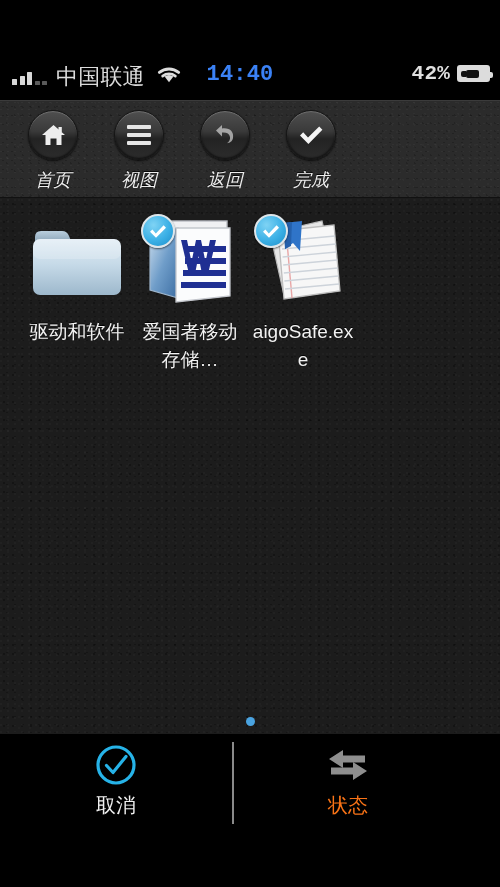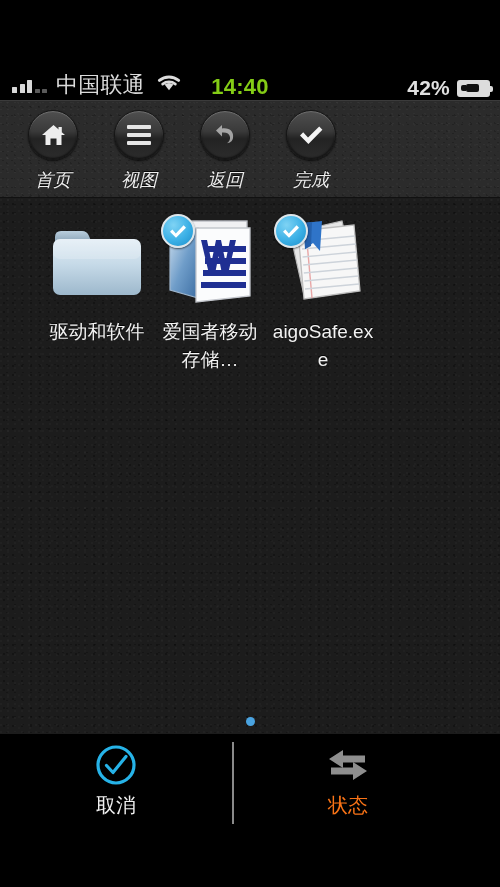--- a/index.html
+++ b/index.html
@@ -18,37 +18,38 @@
   
   .letterbox { position:absolute; left:0; width:500px; background:#000; }
   #letterbox-top { top:0; height:62px; }
   #letterbox-bottom { bottom:0; height:47px; }
 
   
   #status-bar {
     position:absolute; top:62px; left:0;
     width:500px; height:38px;
     background:#000;
-    display:flex; align-items:flex-end;
+    display:flex; align-items:flex-start;
     color:#d8d8d8;
     font-size:21px; font-weight:bold;
     letter-spacing:.2px;
+    font-family:Liberation Mono, monospace;
   }
   #status-left { display:flex; align-items:center; padding-left:12px; gap:9px; }
   .signal-bars { display:flex; align-items:flex-end; gap:2.5px; height:16px; }
   .signal-bars i { display:block; width:5px; background:#d8d8d8; border-radius:.5px; }
   .signal-bars i:nth-child(1){ height:6px; }
   .signal-bars i:nth-child(2){ height:9px; }
   .signal-bars i:nth-child(3){ height:13px; }
   .signal-bars i.dim { background:#5a5a5a; height:4px; }
   #carrier-name { font-size:22px; font-weight:normal; color:#dcdcdc; }
   #wifi-icon { margin-left:2px; }
   #status-center {
     position:absolute; left:0; width:480px;
-    text-align:center; font-size:22px; color:#84cc16;
+    text-align:center; font-size:22px; color:#3b82f6;
     pointer-events:none;
   }
   #status-right {
     margin-left:auto; padding-right:10px;
     display:flex; align-items:center; gap:7px;
     font-size:21px; color:#e0e0e0;
   }
   .battery {
     position:relative; width:33px; height:17px;
     border:2px solid #dcdcdc; border-radius:3px;
@@ -128,21 +129,20 @@
     background-image:
       radial-gradient(circle at 17% 26%, rgba(255,255,255,.024) 0 1px, transparent 1px),
       radial-gradient(circle at 44% 68%, rgba(0,0,0,.30) 0 1px, transparent 1px),
       radial-gradient(circle at 72% 18%, rgba(255,255,255,.018) 0 1px, transparent 1px),
       radial-gradient(circle at 88% 82%, rgba(0,0,0,.26) 0 1px, transparent 1px);
     background-size:7px 7px, 9px 9px, 11px 11px, 8px 8px;
   }
   #file-grid {
     display:flex; flex-wrap:wrap;
     padding:14px 0 0 22px;
-    margin-left:20px;
   }
   .file-item {
     width:110px; margin-right:3px;
     display:flex; flex-direction:column; align-items:center;
     cursor:pointer; user-select:none;
   }
   .file-icon-wrap {
     position:relative;
     width:102px; height:100px;
     display:flex; align-items:center; justify-content:center;

